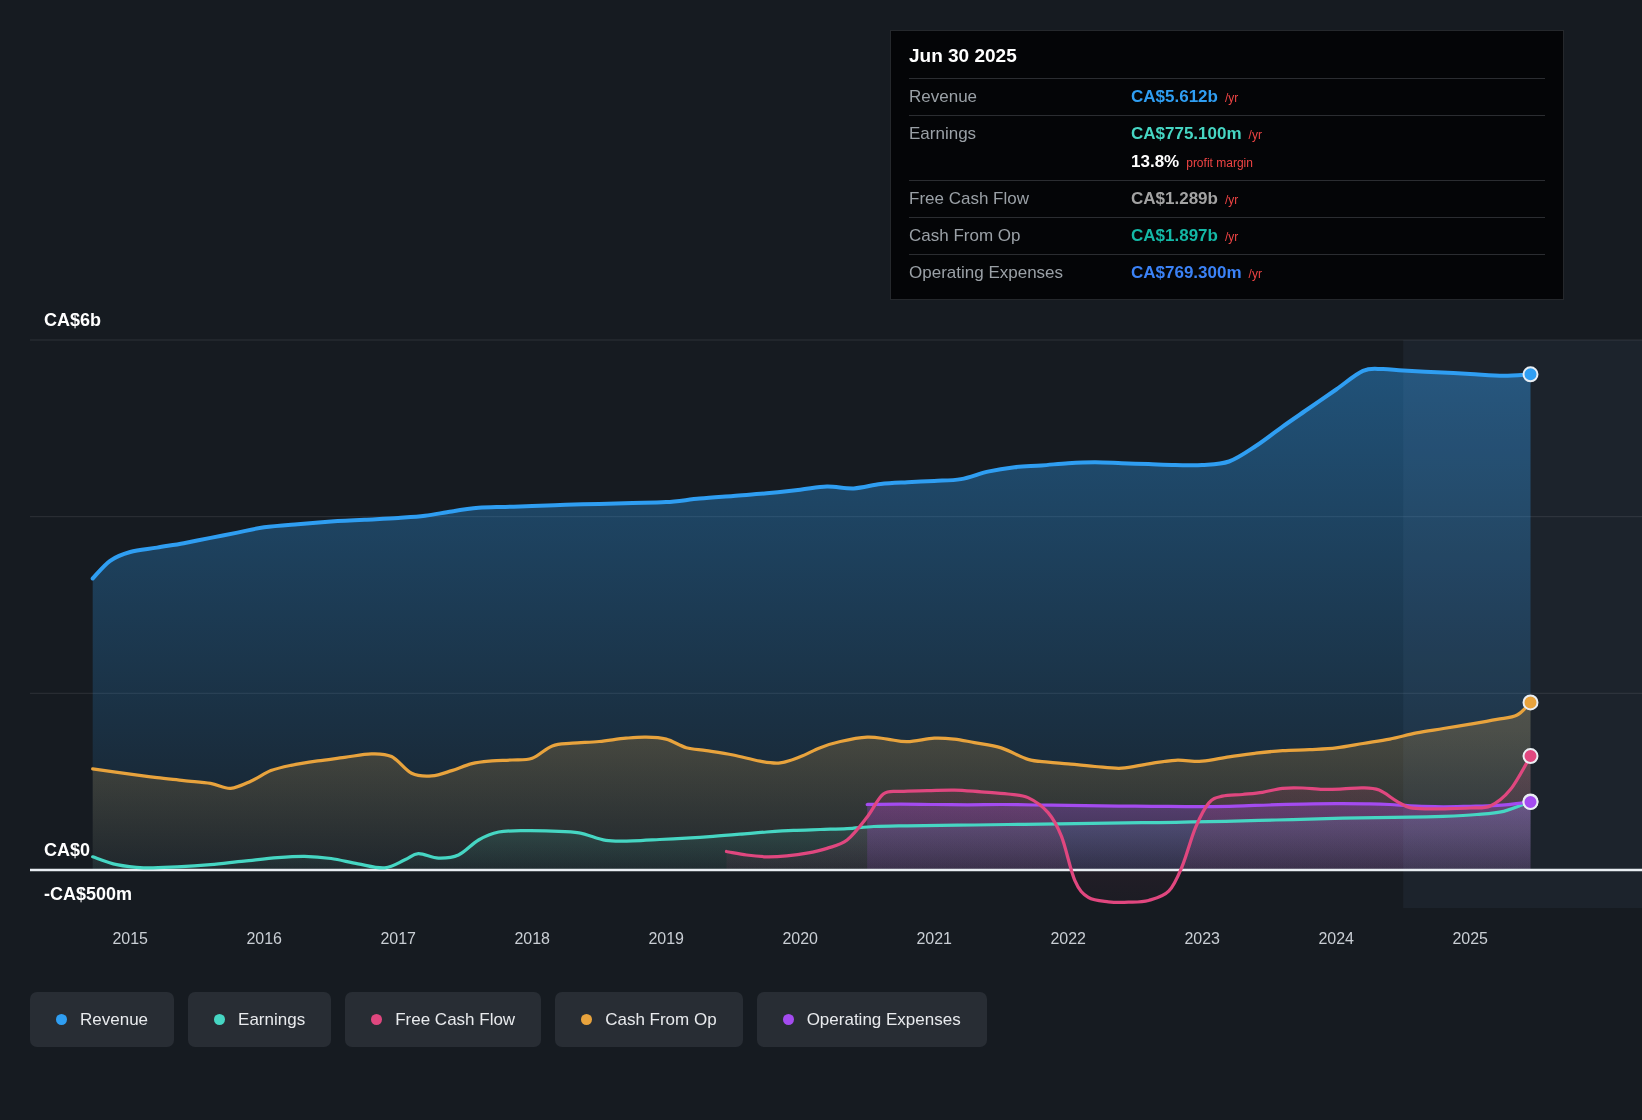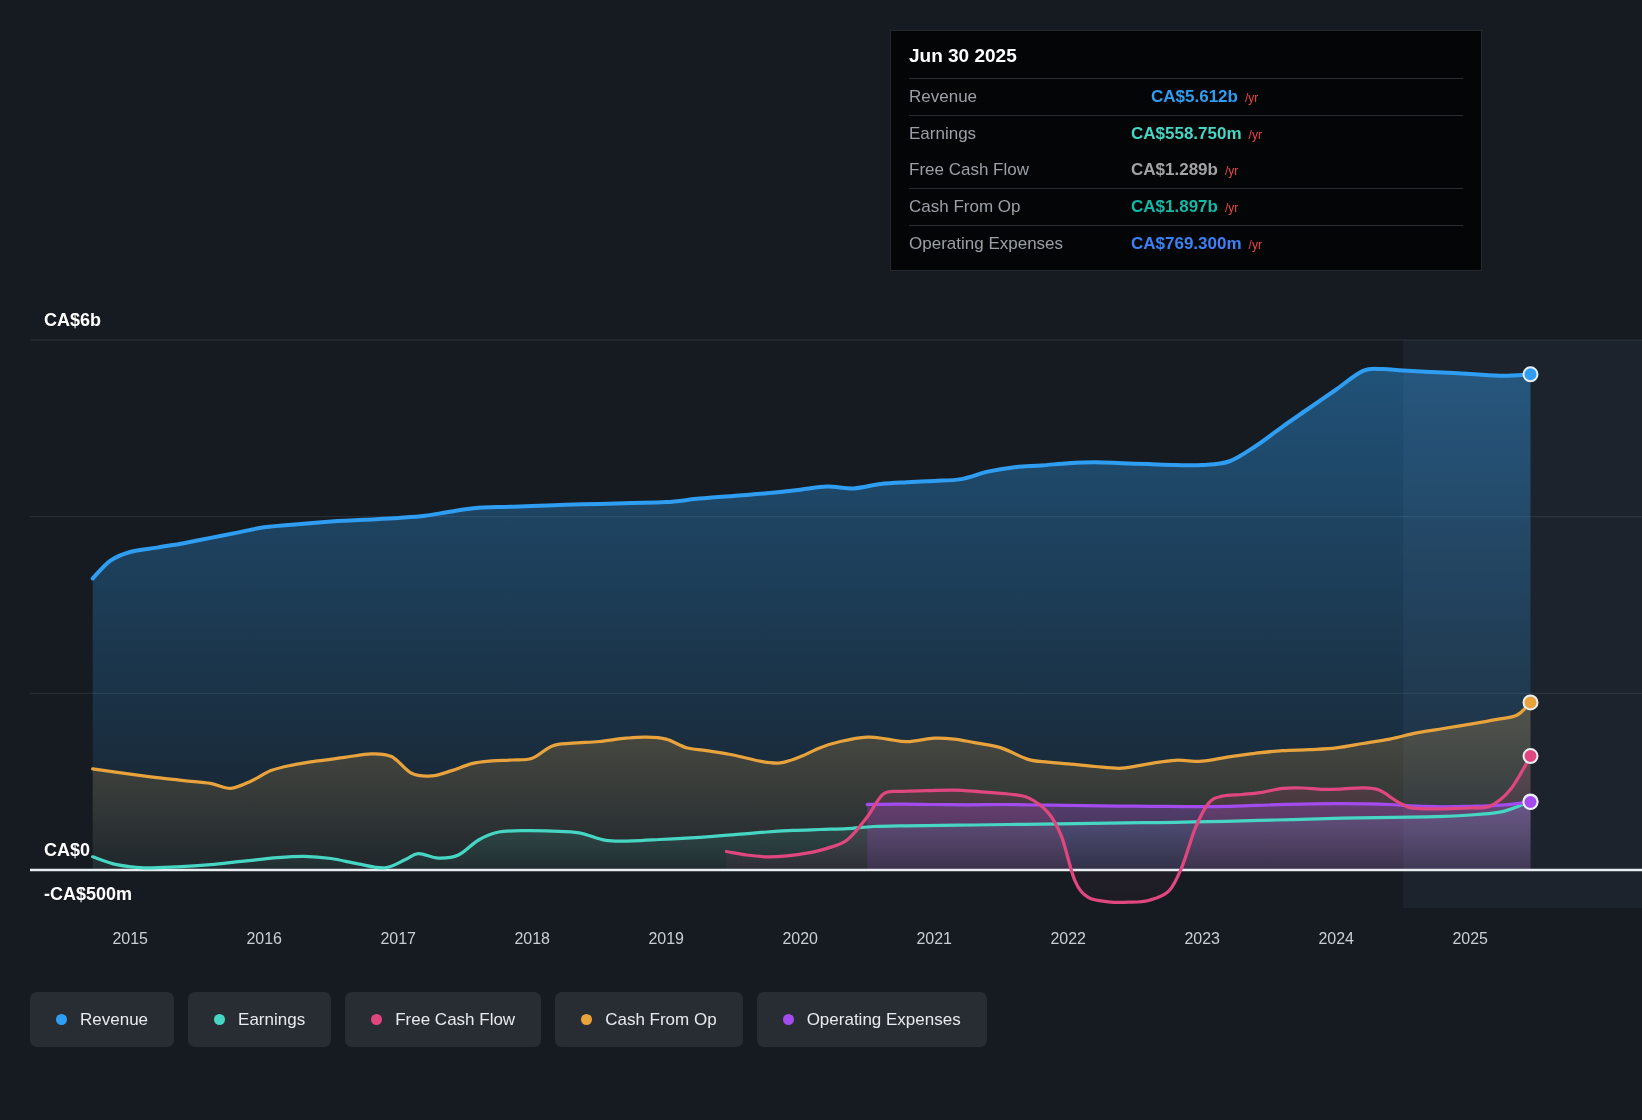--- a/index.html
+++ b/index.html
@@ -7,21 +7,21 @@
        font-family:"Liberation Sans","DejaVu Sans",sans-serif;color:#e8eaed;}
   .page{position:relative;width:1642px;height:1120px;}
 
   
   #chart{position:absolute;left:0;top:0;display:block;}
   #chart text{font-family:"Liberation Sans","DejaVu Sans",sans-serif;}
   .ylabel{fill:#ffffff;font-size:18px;font-weight:700;}
   .xlabel{fill:#c9ced4;font-size:16px;}
 
   
-  .tooltip{position:absolute;left:890px;top:30px;width:592px;box-sizing:border-box;
+  .tooltip{position:absolute;left:890px;top:30px;width:674px;box-sizing:border-box;
            background:#040507;border:1px solid #25282c;padding:14px 18px 8px 18px;z-index:5;}
   .t-title{font-size:19px;font-weight:700;color:#ffffff;padding-bottom:11px;
            border-bottom:1px solid #2b2d31;}
   .t-row{display:flex;align-items:baseline;padding:8px 0;border-bottom:1px solid #2b2d31;}
   .t-row.nb{border-bottom:none;}
   .t-row.sub{padding-top:0;}
   .t-label{flex:0 0 222px;color:#9aa0a6;font-size:17px;}
   .t-value{font-weight:700;font-size:17px;}
   .t-suffix{color:#ef4444;margin-left:7px;font-size:12px;}
 
@@ -93,27 +93,32 @@
       <text x="1202.2" y="944" class="xlabel" text-anchor="middle">2023</text>
       <text x="1336.2" y="944" class="xlabel" text-anchor="middle">2024</text>
       <text x="1470.2" y="944" class="xlabel" text-anchor="middle">2025</text>
     </svg>
 
   <div class="tooltip">
     <div class="t-title">Jun 30 2025</div>
     <div class="t-rows">
         <div class="t-row">
           <span class="t-label">Revenue</span>
-          <span class="t-value" style="color: rgb(47, 158, 242); margin-left: 20px;">CA$5.612b</span>
+          <span class="t-value" style="color: rgb(47, 158, 242);">CA$5.612b</span>
           <span class="t-suffix">/yr</span>
         </div>
         <div class="t-row nb">
           <span class="t-label">Earnings</span>
-          <span class="t-value" style="color: rgb(70, 214, 195);">CA$558.750m</span>
+          <span class="t-value" style="color: rgb(70, 214, 195);">CA$775.100m</span>
           <span class="t-suffix">/yr</span>
+        </div>
+        <div class="t-row sub">
+          <span class="t-label"></span>
+          <span class="t-value" style="color: rgb(255, 255, 255);">13.8%</span>
+          <span class="t-suffix">profit margin</span>
         </div>
         <div class="t-row">
           <span class="t-label">Free Cash Flow</span>
           <span class="t-value" style="color: #a3a3a3;">CA$1.289b</span>
           <span class="t-suffix">/yr</span>
         </div>
         <div class="t-row">
           <span class="t-label">Cash From Op</span>
           <span class="t-value" style="color: #14b8a6;">CA$1.897b</span>
           <span class="t-suffix">/yr</span>

